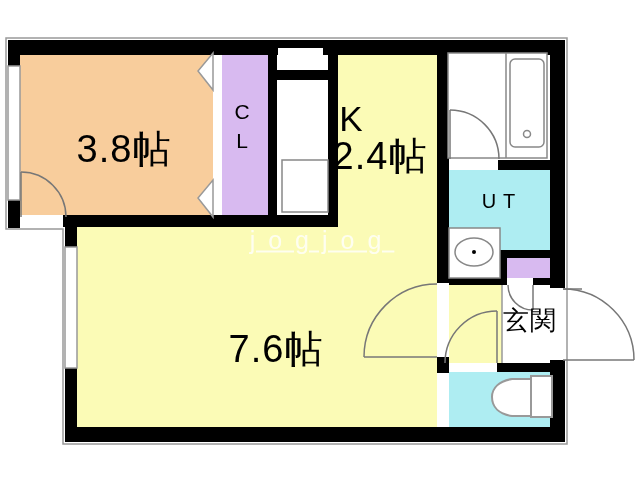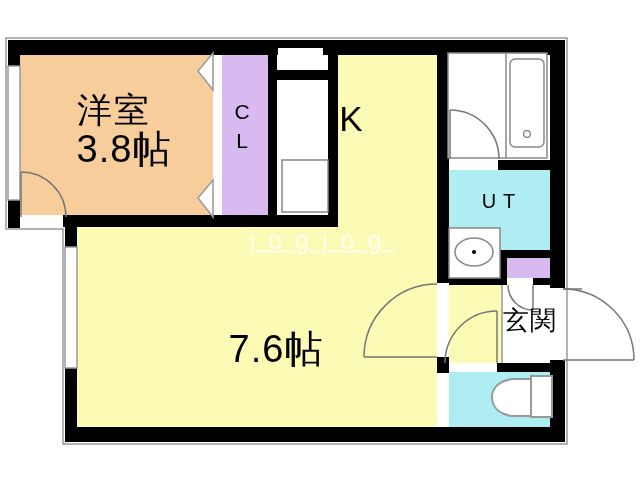--- a/index.html
+++ b/index.html
@@ -110,27 +110,27 @@
         <path d="M508,285 A25,25 0 0 0 533,310"></path>
       </g>
       <g>
         <line x1="563" y1="360" x2="634" y2="360"></line>
         <path d="M634,360 A71,71 0 0 0 563,289"></path>
         <line x1="563" y1="289" x2="582" y2="289"></line>
       </g>
     </g>
   </svg>
 
-  <div class="label lbl-room" style="left:114px;top:110px;">洋室</div>
   <div class="label lbl-size" style="left:124px;top:150px;">3.8帖</div>
 
   <div class="label lbl-cl" style="left:242px;top:112px;">C</div>
   <div class="label lbl-cl" style="left:242px;top:141px;">L</div>
 
   <div class="label lbl-room" style="left:352px;top:119px;">K</div>
+  <div class="label lbl-size" style="left:380px;top:157px;">2.4帖</div>
 
   <div class="label lbl-ut" style="left:502px;top:201px;">UT</div>
 
   <div class="label lbl-size" style="left:276px;top:350px;">7.6帖</div>
 
   <div class="label lbl-genkan" style="left:530px;top:321px;">玄関</div>
 
   <div class="watermark" style="left:322px;top:240px;">jogjog</div>
 </div>
 

